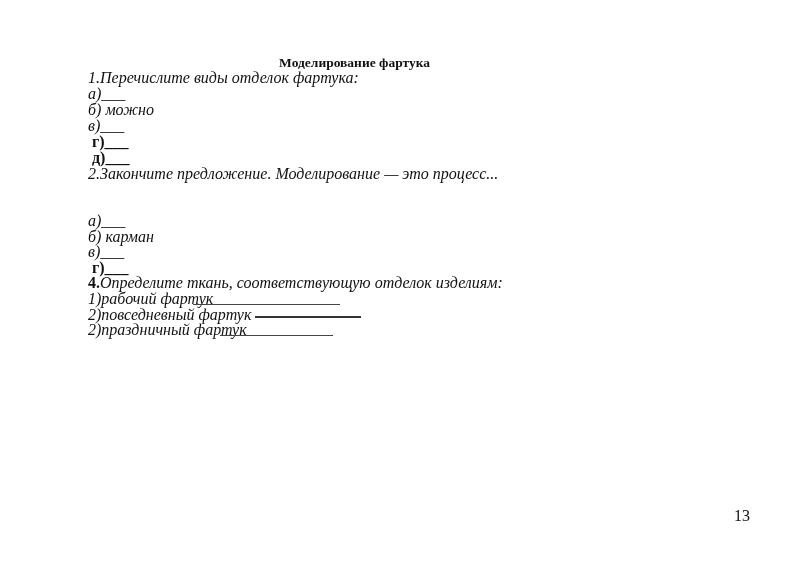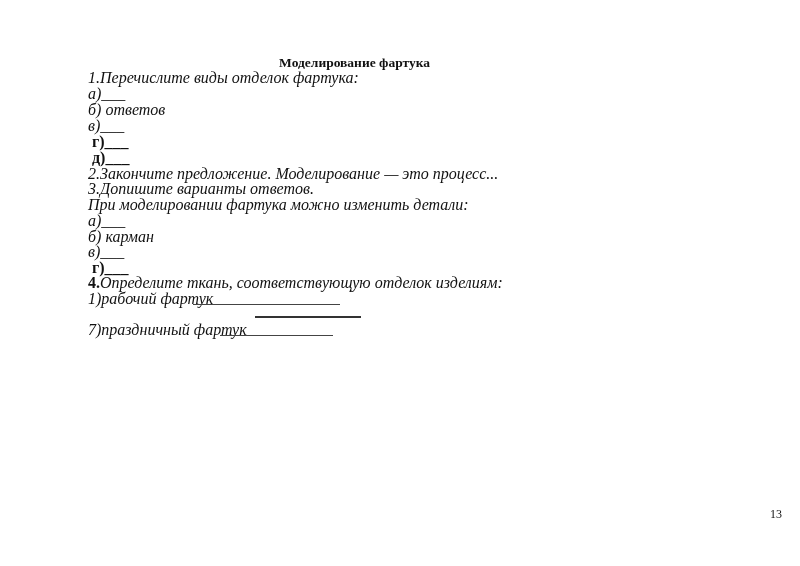--- a/index.html
+++ b/index.html
@@ -11,45 +11,44 @@
   .line {
     position: absolute; left: 88px; font-size: 16px; line-height: 16px;
     white-space: pre; font-style: italic;
   }
   .upright { font-style: normal; font-weight: bold; }
   .title {
     position: absolute; left: 0; width: 430px; top: 55px; text-align: right;
     font-weight: bold; font-size: 13.5px; line-height: 16px; font-style: normal;
   }
   .rule { position: absolute; background: #444; }
-  .pagenum { position: absolute; left: 734px; top: 507px; font-size: 12px; margin-left: 36px; }
+  .pagenum { position: absolute; left: 734px; top: 507px; font-size: 16px; }
 </style>
 </head>
 <body>
 
 <div class="page">
   <div class="title">Моделирование фартука</div>
 
   <div class="line" style="top:70px">1.Перечислите виды отделок фартука:</div>
   <div class="line" style="top:86px">а)___</div>
-  <div class="line" style="top:102px">б) ответов</div>
+  <div class="line" style="top:102px">б) можно</div>
   <div class="line" style="top:118px">в)___</div>
   <div class="line upright" style="top:134px"> г)___</div>
   <div class="line upright" style="top:150px"> д)___</div>
 
   <div class="line" style="top:166px">2.Закончите предложение. Моделирование — это процесс...</div>
 
-  <div class="line" style="top:181px">3.Допишите варианты ответов.</div>
-  <div class="line" style="top:197px">При моделировании фартука можно изменить детали:</div>
   <div class="line" style="top:213px">а)___</div>
   <div class="line" style="top:229px">б) карман</div>
   <div class="line" style="top:244px">в)___</div>
   <div class="line upright" style="top:260px"> г)___</div>
 
   <div class="line" style="top:275px"><span class="upright">4.</span><span>Определите ткань, соответствующую отделок изделиям:</span></div>
   <div class="line" style="top:291px">1)рабочий фартук</div>
   <div class="rule" style="left:193px;top:304px;width:147px;height:1px;"></div>
+  <div class="line" style="top:307px">2)повседневный фартук</div>
   <div class="rule" style="left:255px;top:316px;width:106px;height:2px;background:#333;"></div>
-  <div class="line" style="top:322px">7)праздничный фартук</div>
+  <div class="line" style="top:322px">2)праздничный фартук</div>
   <div class="rule" style="left:220px;top:335px;width:113px;height:1px;"></div>
 
   <div class="pagenum">13</div>
 </div>
 
 </body></html>

